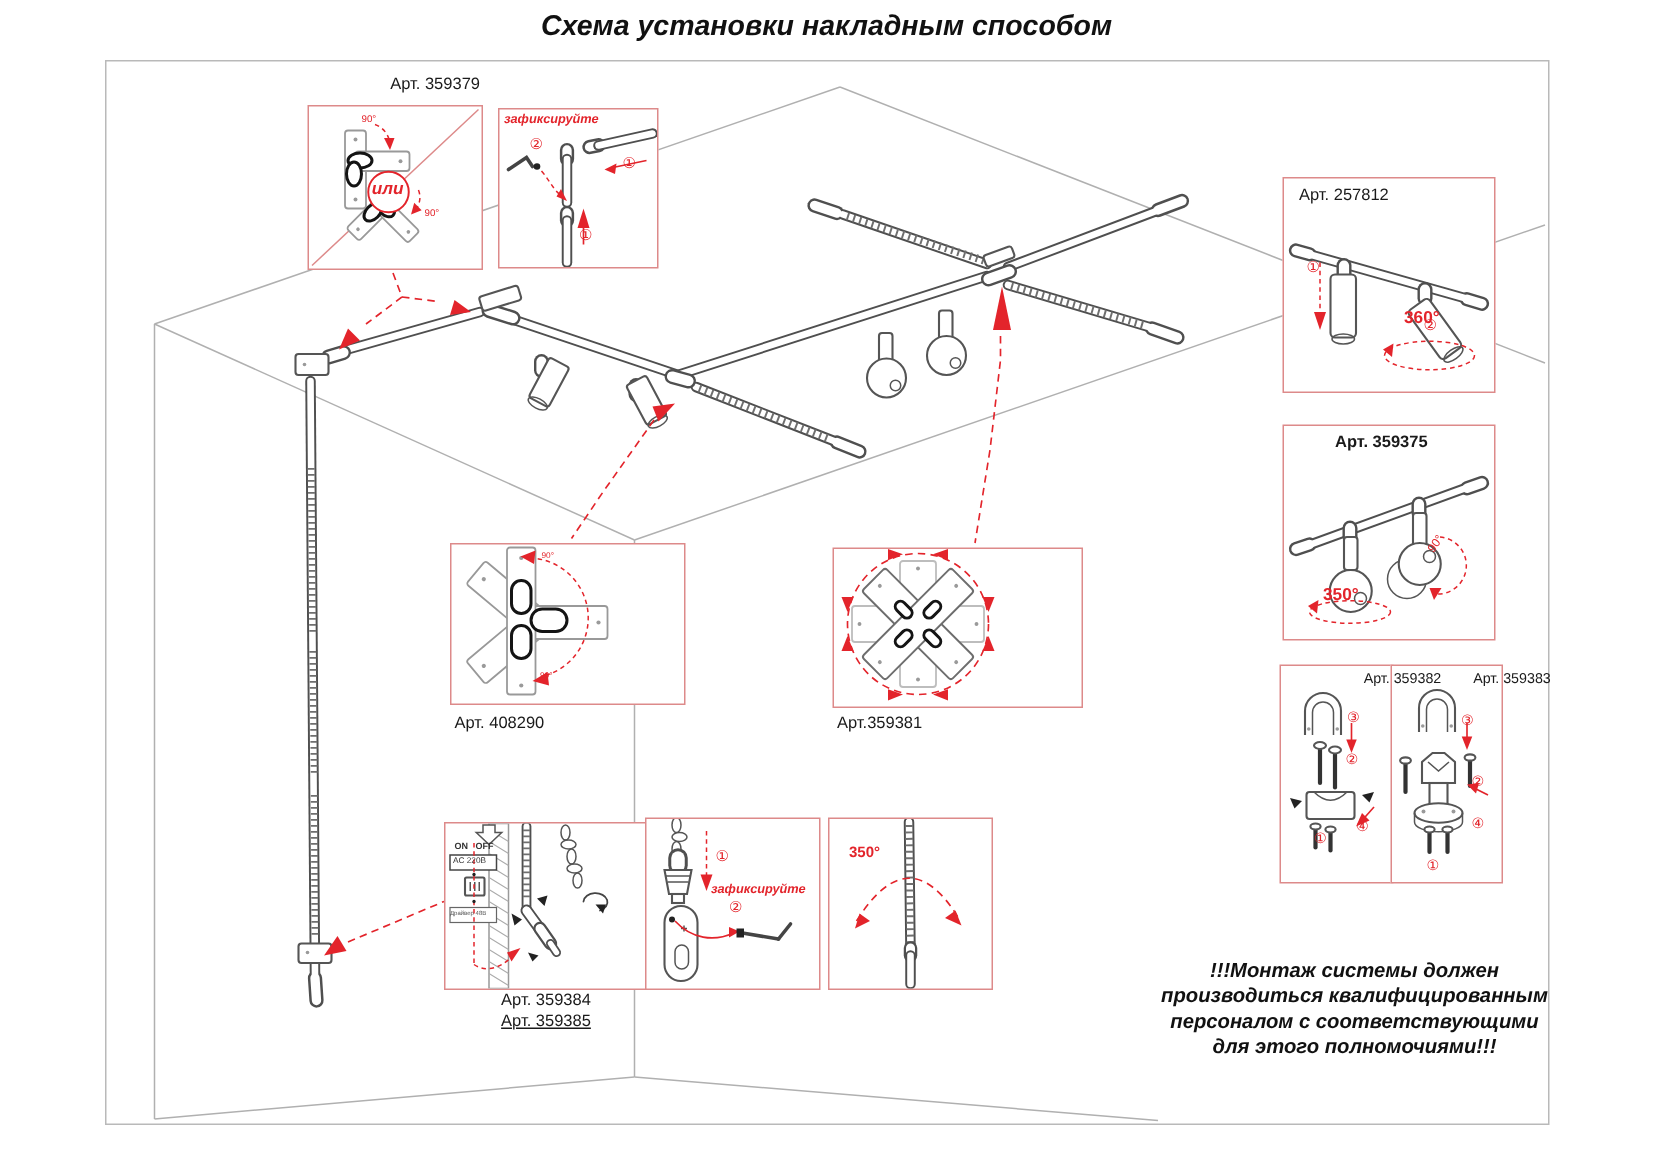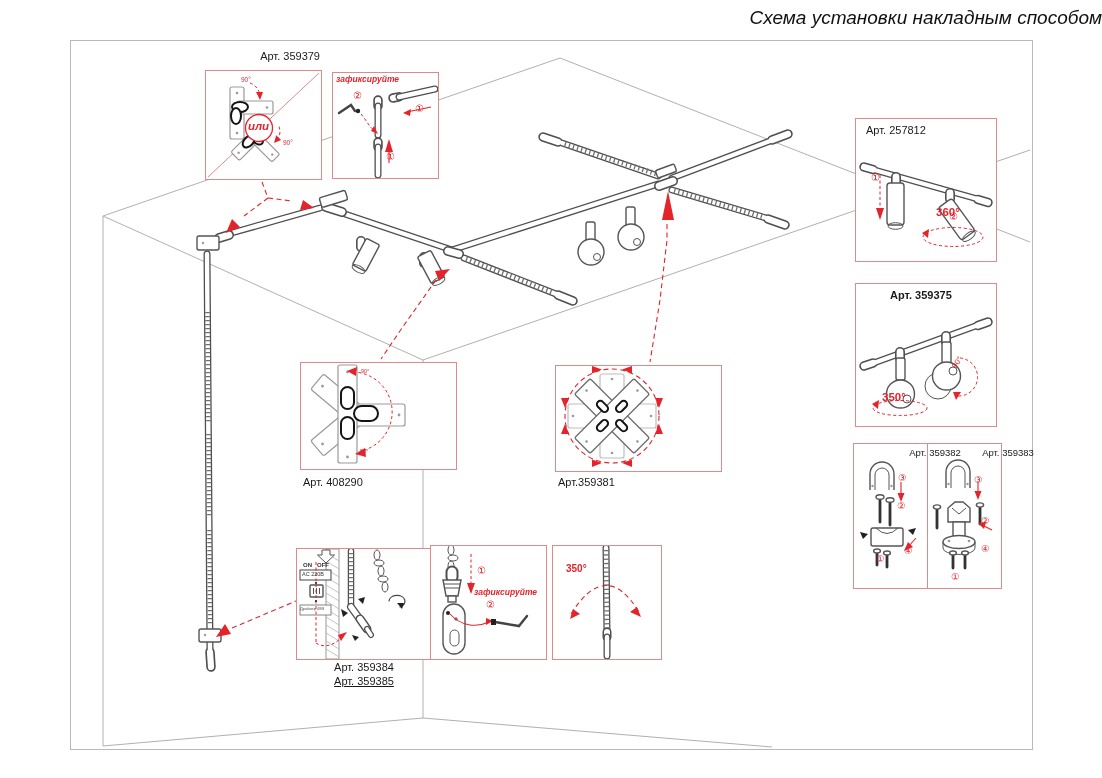--- a/index.html
+++ b/index.html
@@ -1,19 +1,19 @@
 <!DOCTYPE html>
 <html><head>
 <meta charset="utf-8">
 <style>
   html,body{margin:0;padding:0;background:#fff;}
   .page{position:relative;width:1102px;height:778px;background:#fff;overflow:hidden;
         font-family:"Liberation Sans",sans-serif;color:#1a1a1a;}
   .t{position:absolute;white-space:nowrap;font-family:"Liberation Sans",sans-serif;}
-  .title{left:0;top:7px;width:1102px;text-align:right;font-size:19px;font-weight:normal;font-style:italic;color:#111;}
+  .title{left:0;top:7px;width:1102px;text-align:center;font-size:19px;font-weight:bold;font-style:italic;color:#111;}
   .frame{position:absolute;left:70px;top:40px;width:961px;height:708px;border:1px solid #b9b9b9;}
   .callout{position:absolute;border:1px solid #dd8a8a;background:#fff;}
   .callout svg{position:absolute;left:0;top:0;}
   svg.main{position:absolute;left:0;top:0;}
   .art{font-size:11px;color:#1a1a1a;}
   .art-s{font-size:9.5px;color:#1a1a1a;padding-left:44px;}
   .ctr{text-align:center;}
   .stp{font-size:10px;color:#e3242b;}
   .stp-s{font-size:9.5px;color:#e3242b;}
   .ang{font-size:11.5px;font-weight:bold;color:#e3242b;}
@@ -514,14 +514,20 @@
   <div class="t stp" style="left:477px;top:565px;">①</div>
   <div class="t fixlbl" style="left:474px;top:587px;">зафиксируйте</div>
   <div class="t stp" style="left:486px;top:599px;">②</div>
   <div class="t ang-s" style="left:566px;top:563px;">350°</div>
 
   <div class="t pnl-b" style="left:303px;top:562px;">ON</div>
   <div class="t pnl-b" style="left:317px;top:562px;">OFF</div>
   <div class="t pnl-s" style="left:302px;top:571px;">AC 220В</div>
   <div class="t pnl-xs" style="left:300px;top:606px;">Драйвер 48В</div>
 
+  <div class="warning">
+    <div>!!!Монтаж системы должен</div>
+    <div>производиться квалифицированным</div>
+    <div>персоналом с соответствующими</div>
+    <div>для этого полномочиями!!!</div>
+  </div>
 
 </div>
 
 </body></html>

